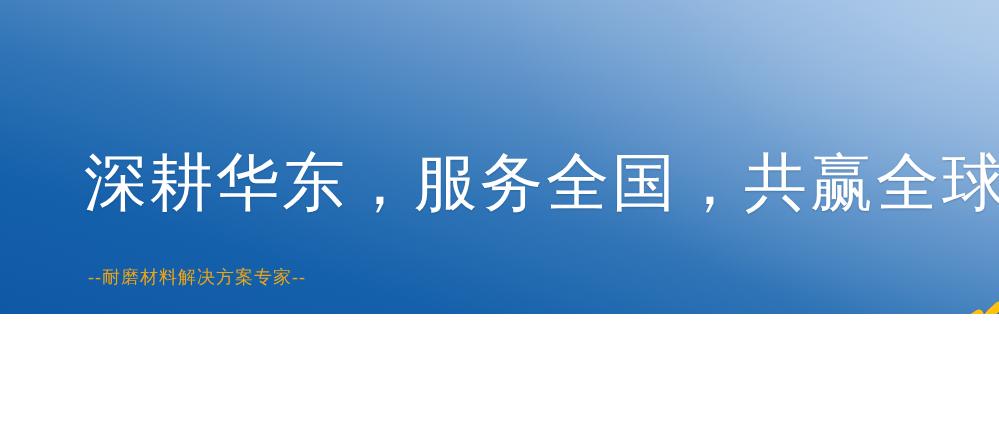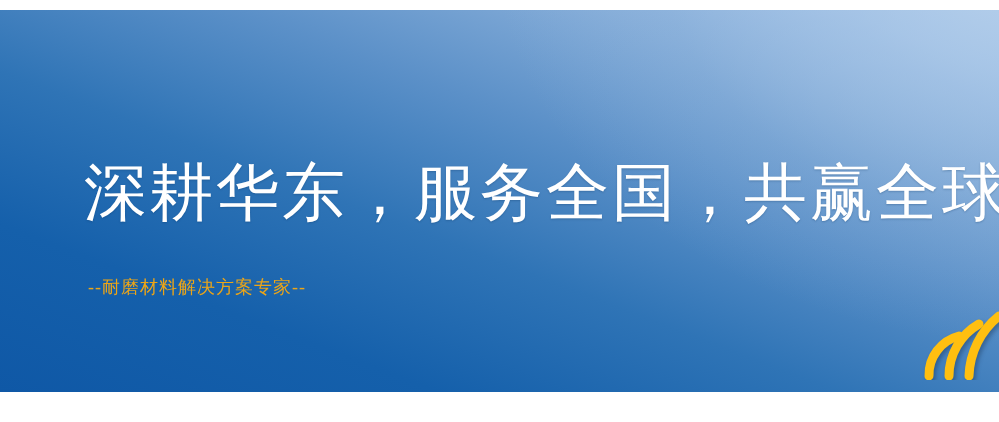--- a/index.html
+++ b/index.html
@@ -3,35 +3,34 @@
 <meta charset="utf-8">
 <style>
   html, body {
     margin: 0;
     padding: 0;
     background: #ffffff;
   }
   #banner {
     position: relative;
     width: 999px;
-    height: 382px;
+    height: 314px;
     overflow: hidden;
     font-family: "Liberation Sans", sans-serif;
     
     background-color: #1a62ab;
     background-image:
       linear-gradient(to top right,
         #0f58a6 0%,
         #1560ab 22%,
         #2f74b6 42%,
         #5b90c8 62%,
         #84acd8 80%,
         #9cbde3 92%,
         #a5c3e6 100%);
-    margin-top: 10px;
   }
   
   #banner .glow {
     position: absolute;
     inset: 0;
     background: radial-gradient(ellipse 760px 560px at 104% -18%,
                 rgba(186, 211, 237, 0.92) 0%,
                 rgba(170, 200, 232, 0.55) 28%,
                 rgba(150, 186, 224, 0.22) 50%,
                 rgba(255,255,255,0) 72%);

